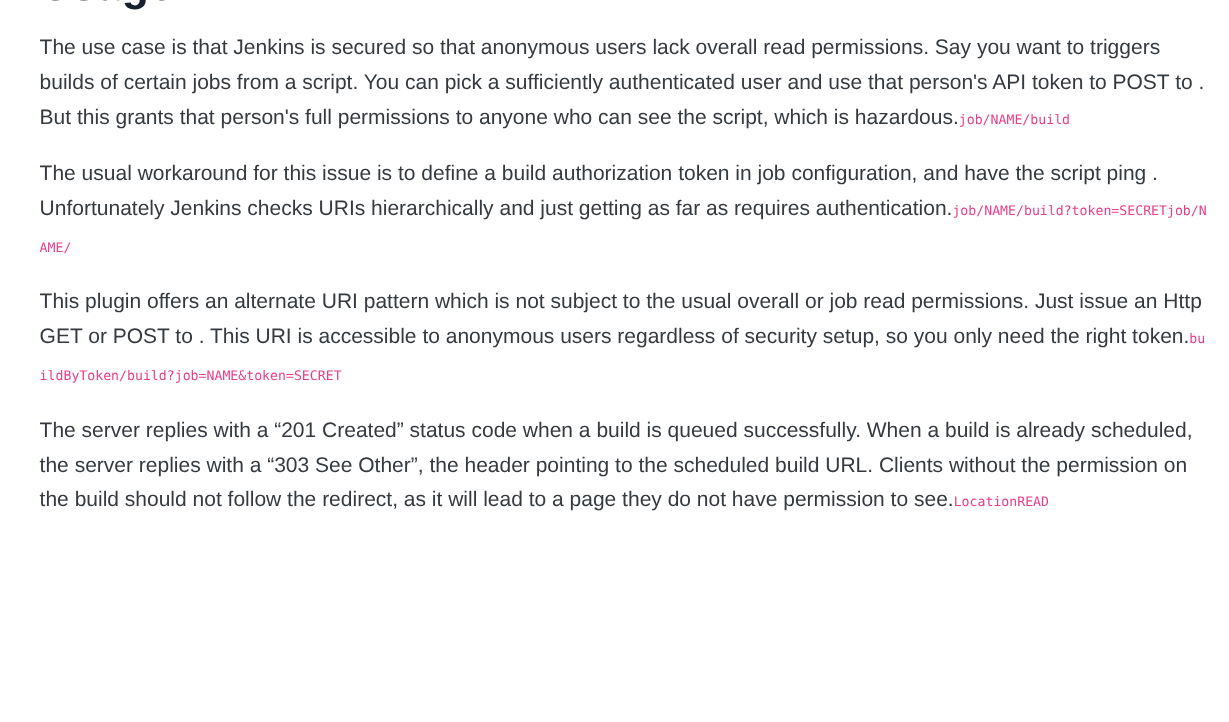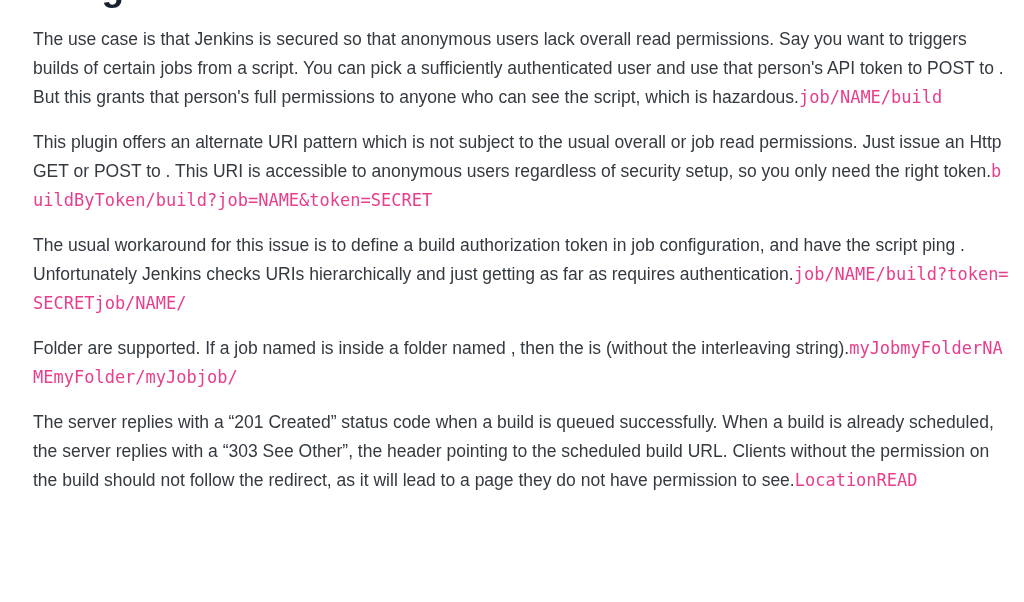--- a/index.html
+++ b/index.html
@@ -29,36 +29,35 @@
     letter-spacing: 0.2px;
   }
   p.para {
     font-size: 17.5px;
     line-height: 29px;
     margin: 0 0 16px 0;
     color: #343a40;
   }
   p.para .code {
     font-family: "DejaVu Sans Mono", "Liberation Mono", monospace;
-    font-size: 17px;
+    font-size: 11px;
     color: #e83e8c;
     word-break: break-all;
   }
 </style>
 </head>
 <body>
 
 <div class="content">
 
   <h1 class="page-heading">Usage</h1>
 
   <p class="para"><span>The use case is that Jenkins is secured so that anonymous users lack overall read permissions. Say you want to triggers builds of certain jobs from a script. You can pick a sufficiently authenticated user and use that person's API token to POST to . But this grants that person's full permissions to anyone who can see the script, which is hazardous.</span><span class="code">job/NAME/build</span></p>
 
+  <p class="para"><span>The usual workaround for this issue is to define a build authorization token in job configuration, and have the script ping . Unfortunately Jenkins checks URIs hierarchically and just getting as far as requires authentication.</span><span class="code">job/NAME/build?token=SECRETjob/NAME/</span></p>
+
   <p class="para"><span>This plugin offers an alternate URI pattern which is not subject to the usual overall or job read permissions. Just issue an Http GET or POST to . This URI is accessible to anonymous users regardless of security setup, so you only need the right token.</span><span class="code">buildByToken/build?job=NAME&amp;token=SECRET</span></p>
 
-  <p class="para"><span>The usual workaround for this issue is to define a build authorization token in job configuration, and have the script ping . Unfortunately Jenkins checks URIs hierarchically and just getting as far as requires authentication.</span><span class="code">job/NAME/build?token=SECRETjob/NAME/</span></p>
-
-  <p class="para"><span>Folder are supported. If a job named is inside a folder named , then the is (without the interleaving string).</span><span class="code">myJobmyFolderNAMEmyFolder/myJobjob/</span></p>
 
 
   <p class="para"><span>The server replies with a “201 Created” status code when a build is queued successfully. When a build is already scheduled, the server replies with a “303 See Other”, the header pointing to the scheduled build URL. Clients without the permission on the build should not follow the redirect, as it will lead to a page they do not have permission to see.</span><span class="code">LocationREAD</span></p>
 
 </div>
 
 </body></html>

